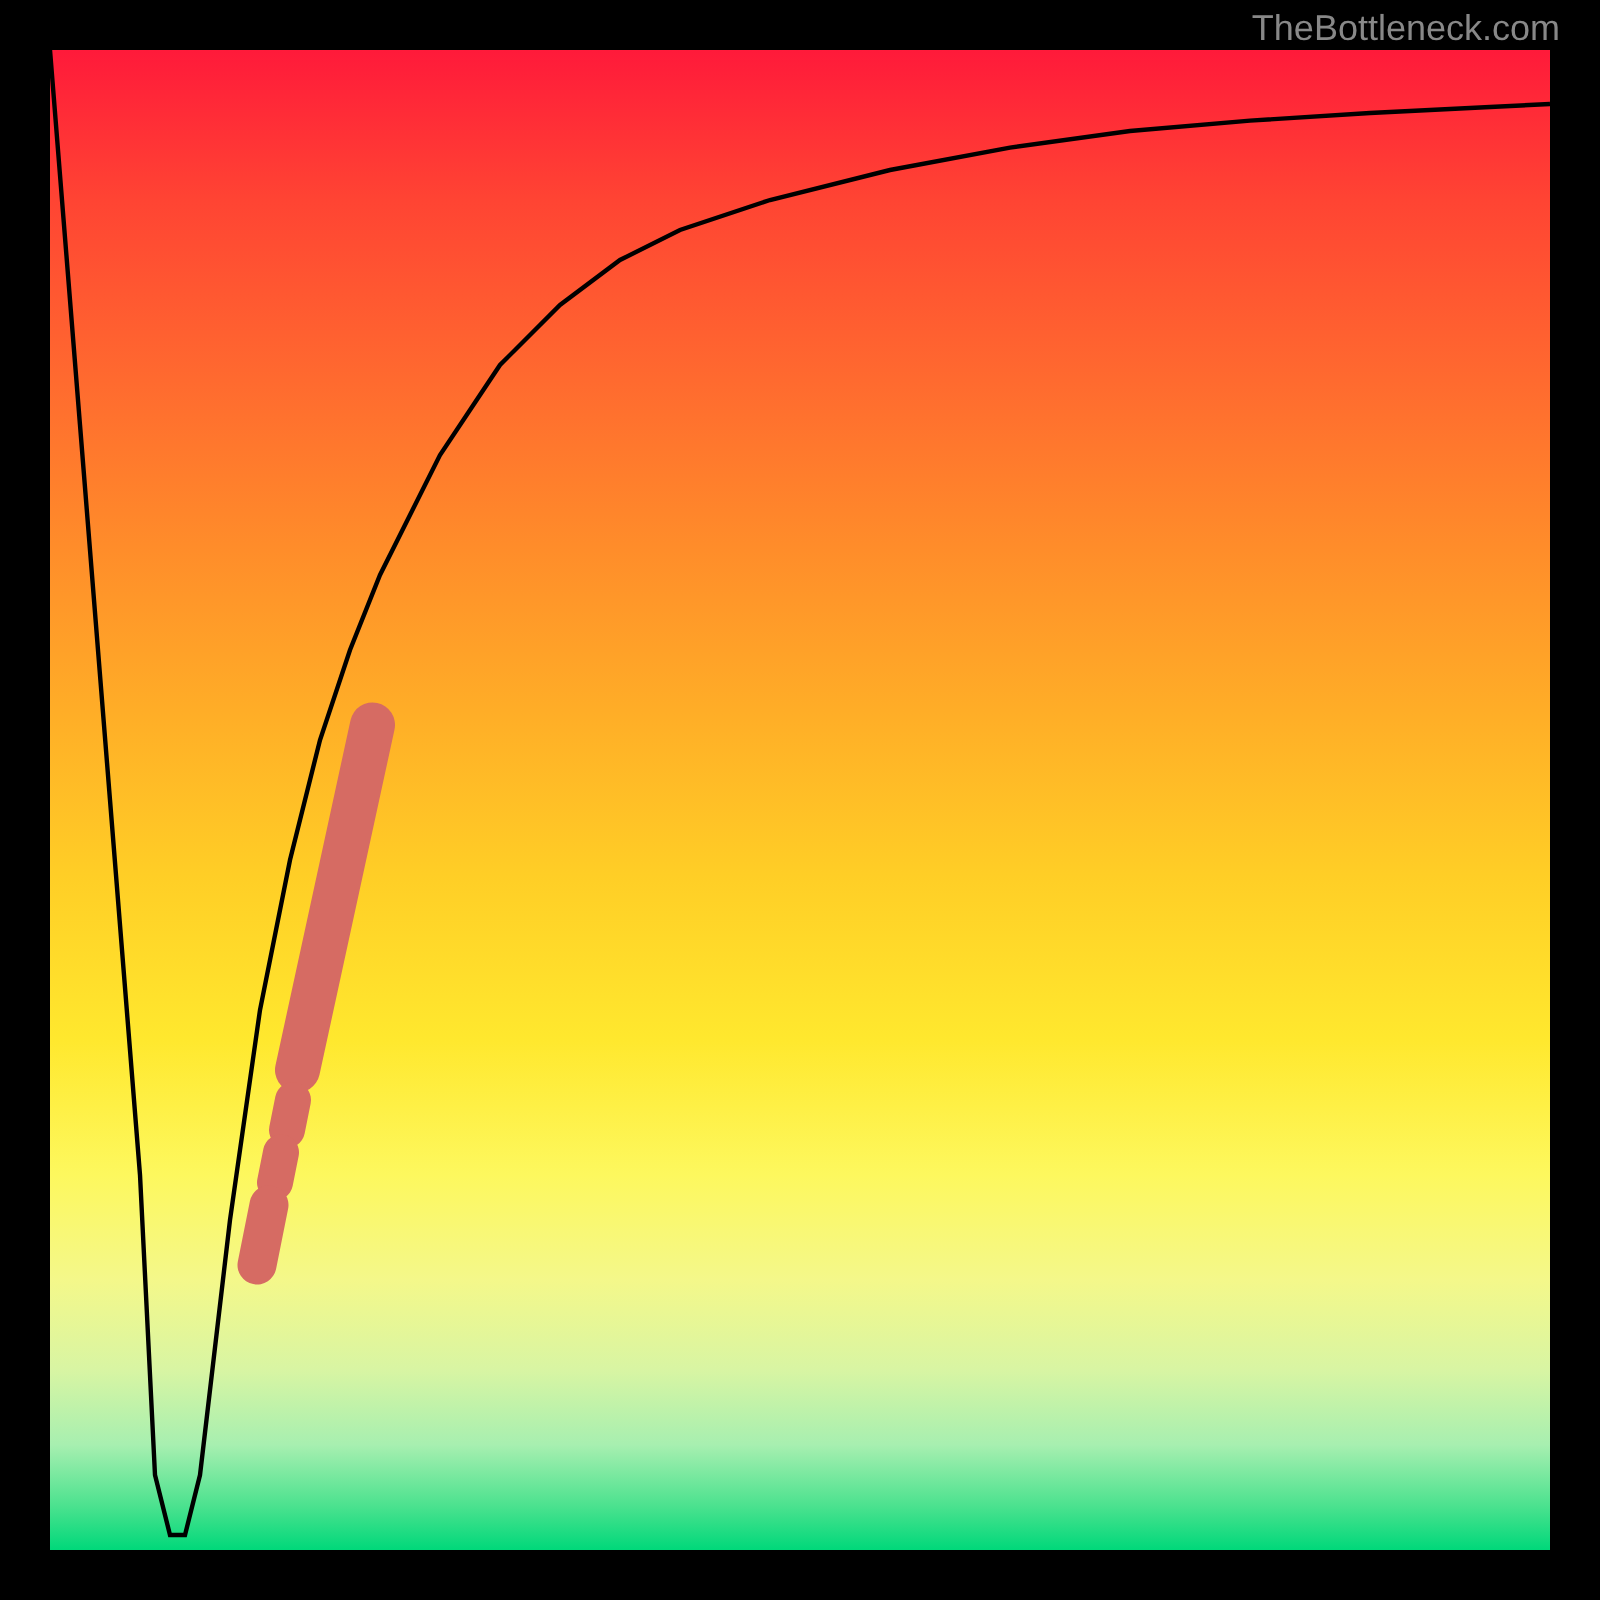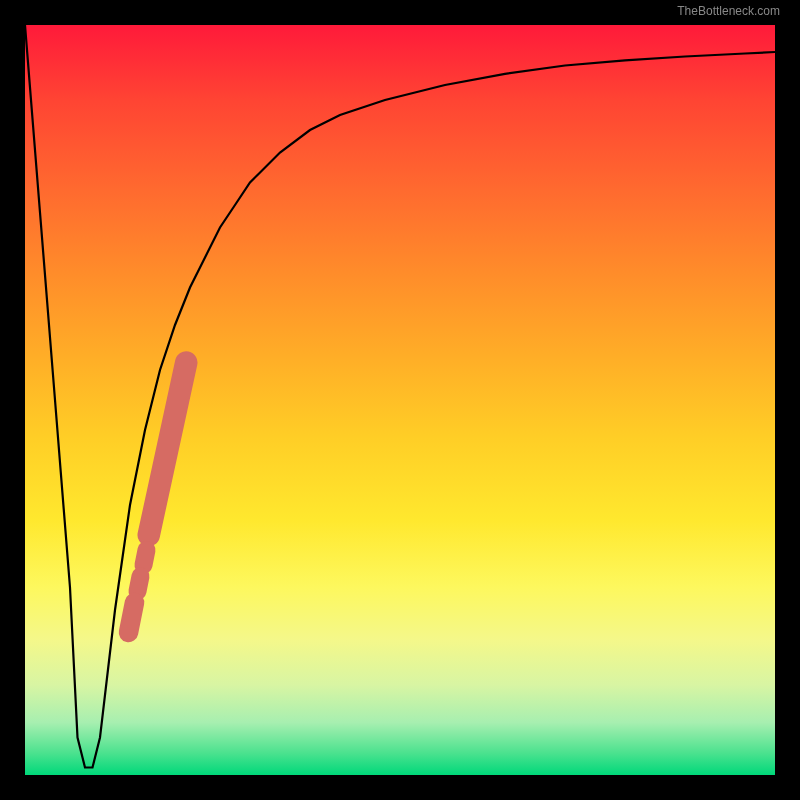--- a/index.html
+++ b/index.html
@@ -8,21 +8,21 @@
     height: 800px;
     background: #000;
     position: relative;
     font-family: Arial, sans-serif;
   }
   .watermark {
     position: absolute;
     top: 4px;
     right: 20px;
     color: #888;
-    font-size: 12px;
+    font-size: 18px;
     z-index: 10;
   }
   .plot-area {
     position: absolute;
     top: 25px;
     left: 25px;
     width: 750px;
     height: 750px;
     background: linear-gradient(to bottom,
       #ff1a3a 0%,

